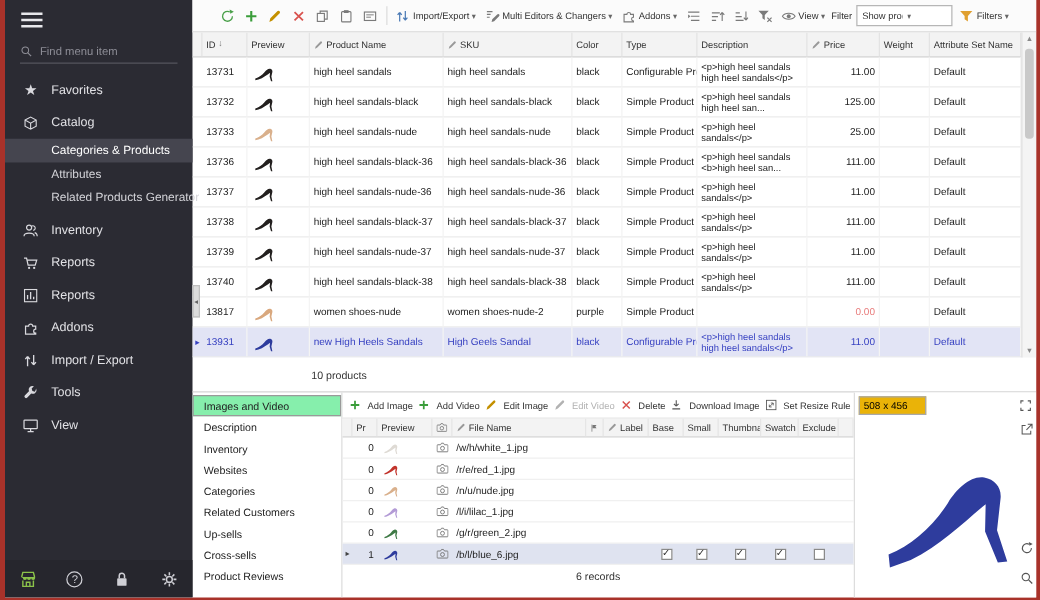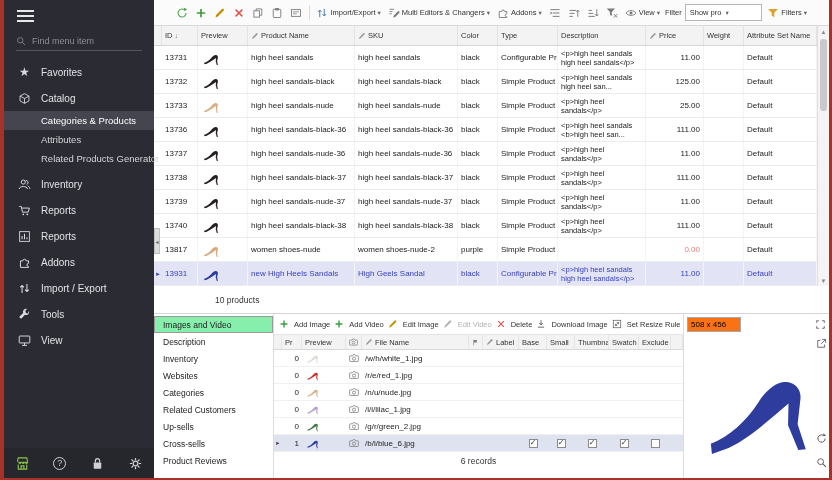--- a/index.html
+++ b/index.html
@@ -46,21 +46,21 @@
 .prow .c.price{justify-content:flex-end}
 .prow .c.price.zero{color:#e87b7b}
 .prow.sel{background:#e2e4f5}
 .prow.sel .c{color:#3741c1}
 .shoe{width:21px;height:16px;color:#23201f}
 .vscroll{width:12px;background:#f4f4f4;border-left:1px solid #e0e0e0;position:relative;flex-shrink:0;cursor:pointer}
 .varr{height:11px;display:flex;align-items:center;justify-content:center;font-size:6px;color:#888}
 .vthumb{position:absolute;left:2px;right:2px;top:13px;height:72px;background:#c9c9c9;border-radius:3px}
 .varr.dn{position:absolute;bottom:0;left:0;right:0}
 .gfoot{height:28px;display:flex;align-items:center;font-size:8.5px;color:#333;border-bottom:1px solid #d5d5d5;flex-shrink:0}
-.gfoot span{margin-left:61px}
+.gfoot span{margin-left:95px}
 
 .detail{flex:1;display:flex;min-height:0}
 .dtabs{width:120px;border-right:1px solid #ddd;padding-top:2px;flex-shrink:0;overflow:hidden}
 .dtab{height:17px;display:flex;align-items:center;padding:0 8px;font-size:8.5px;color:#222;cursor:pointer;border:1px solid transparent;white-space:nowrap;overflow:hidden}
 .dtab.sel{border-color:#9a9a9a;background:#86efac}
 .dmain{flex:1;display:flex;flex-direction:column;min-width:0}
 .dtoolbar{height:21px;display:flex;align-items:center;gap:4px;padding:0 5px;font-size:7.5px;color:#333;border-bottom:1px solid #e5e5e5;flex-shrink:0;overflow:hidden;white-space:nowrap}
 .dbtn{display:flex;align-items:center;gap:5px;cursor:pointer}
 .dbtn .ticon{width:10px;height:10px}
 .dbtn.disabled{color:#b2b2b2}
@@ -73,21 +73,21 @@
 .irow .c.num{justify-content:flex-end}
 .irow .c.cc{justify-content:center}
 .irow.sel{background:#dfe3f0}
 .ishoe{width:16px;height:12px}
 .camico{width:10px;height:10px;color:#777}
 .icheck{width:9px;height:9px;border:1px solid #8a8a8a;background:#fff;display:flex;align-items:center;justify-content:center;font-size:8px;line-height:8px;color:#333}
 .ifoot{height:18px;display:flex;align-items:center;justify-content:center;font-size:8.5px;color:#333;flex-shrink:0}
 
 .ppanel{width:146px;border-left:1px solid #ddd;display:flex;flex-direction:column;position:relative;flex-shrink:0;background:#fff}
 .phead{height:20px;display:flex;align-items:center;justify-content:space-between;padding:2px 3px}
-.psize{border:1px solid #a8a8a8;width:54px;height:15px;font-size:8px;display:flex;align-items:center;padding:0 3px;background:#f97316;cursor:text}
+.psize{border:1px solid #a8a8a8;width:54px;height:15px;font-size:8px;display:flex;align-items:center;padding:0 3px;background:#eab308;cursor:text}
 .pico{width:11px;height:11px;color:#555;cursor:pointer}
 .pbody{flex:1;display:flex;align-items:center;justify-content:center;overflow:hidden}
 .bigshoe{width:118px;height:110px;color:#2e3c9d;transform:rotate(-6deg)}
 .pfloat{position:absolute;right:2px}
 .pfloat.ext{top:24px}
 .pfloat.rot{bottom:34px}
 .pfloat.zm{bottom:10px}
 
 .splitter{position:absolute;left:150px;top:228px;width:6px;height:26px;background:#dcdcdc;border:1px solid #bfbfbf;font-size:6px;color:#666;display:flex;align-items:center;justify-content:center;z-index:5;cursor:pointer}
 </style>

